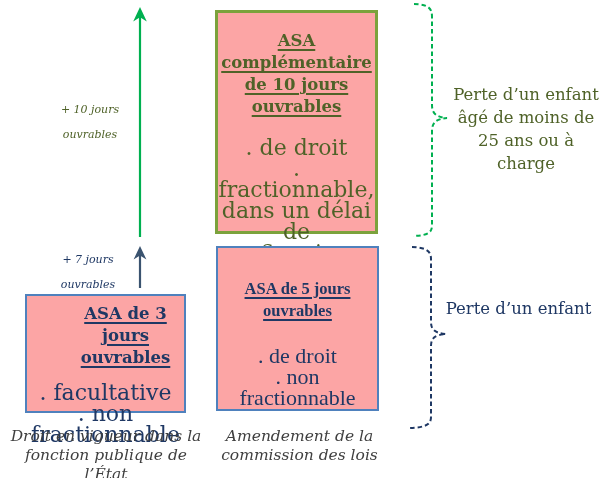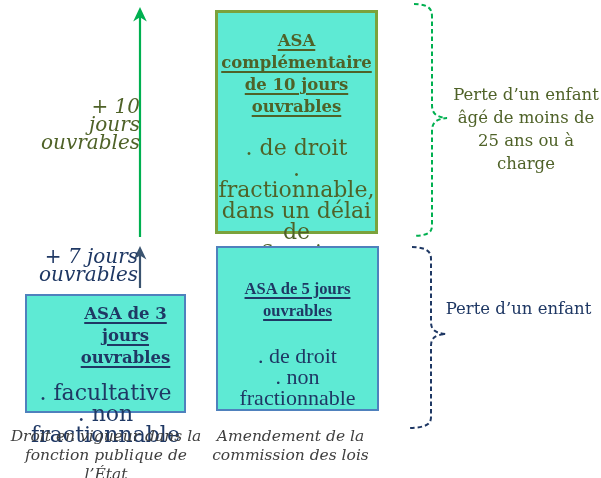--- a/index.html
+++ b/index.html
@@ -10,21 +10,21 @@
     background: #ffffff;
     font-family: "DejaVu Serif", serif;
     overflow: hidden;
   }
   .abs { position: absolute; }
   .pre { white-space: pre-line; }
 
   
   .box {
     position: absolute;
-    background: #5eead4;
+    background: #fca5a5;
     box-sizing: border-box;
     display: flex;
     flex-direction: column;
     align-items: center;
     text-align: center;
   }
   .box-green { border: 3px solid #7BA23C; }
   .box-blue  { border: 2.5px solid #4F81BD; }
 
   .box-title {
@@ -40,24 +40,24 @@
     line-height: 21px;
   }
 
   .olive { color: #4F6228; }
   .navy  { color: #1F3864; }
   .gray  { color: #3F3F3F; }
 
   
   .arrow-label {
     font-style: italic;
-    font-size: 20px;
-    line-height: 18px;
+    font-size: 11px;
+    line-height: 25px;
     width: 100px;
-    text-align: right;
+    text-align: center;
   }
   .brace-label {
     font-size: 16.5px;
     text-align: center;
   }
   .caption {
     font-style: italic;
     font-size: 15.5px;
     line-height: 19px;
     text-align: center;
@@ -127,16 +127,16 @@
 25 ans ou à
 charge</div>
 
   <div class="abs brace-label navy" style="left:445px; top:298px; width:147px; line-height:22px;">
     <div class="pre">Perte d’un enfant</div>
   </div>
 
   <div class="abs caption gray pre" style="left:8px; top:427px; width:196px;">Droit en vigueur dans la
 fonction publique de l’État</div>
 
-  <div class="abs caption gray pre" style="left:203px; top:427px; width:175px;">Amendement de la
+  <div class="abs caption gray pre" style="left:212px; top:427px; width:175px;">Amendement de la
 commission des lois</div>
 
 </div>
 
 </body></html>

